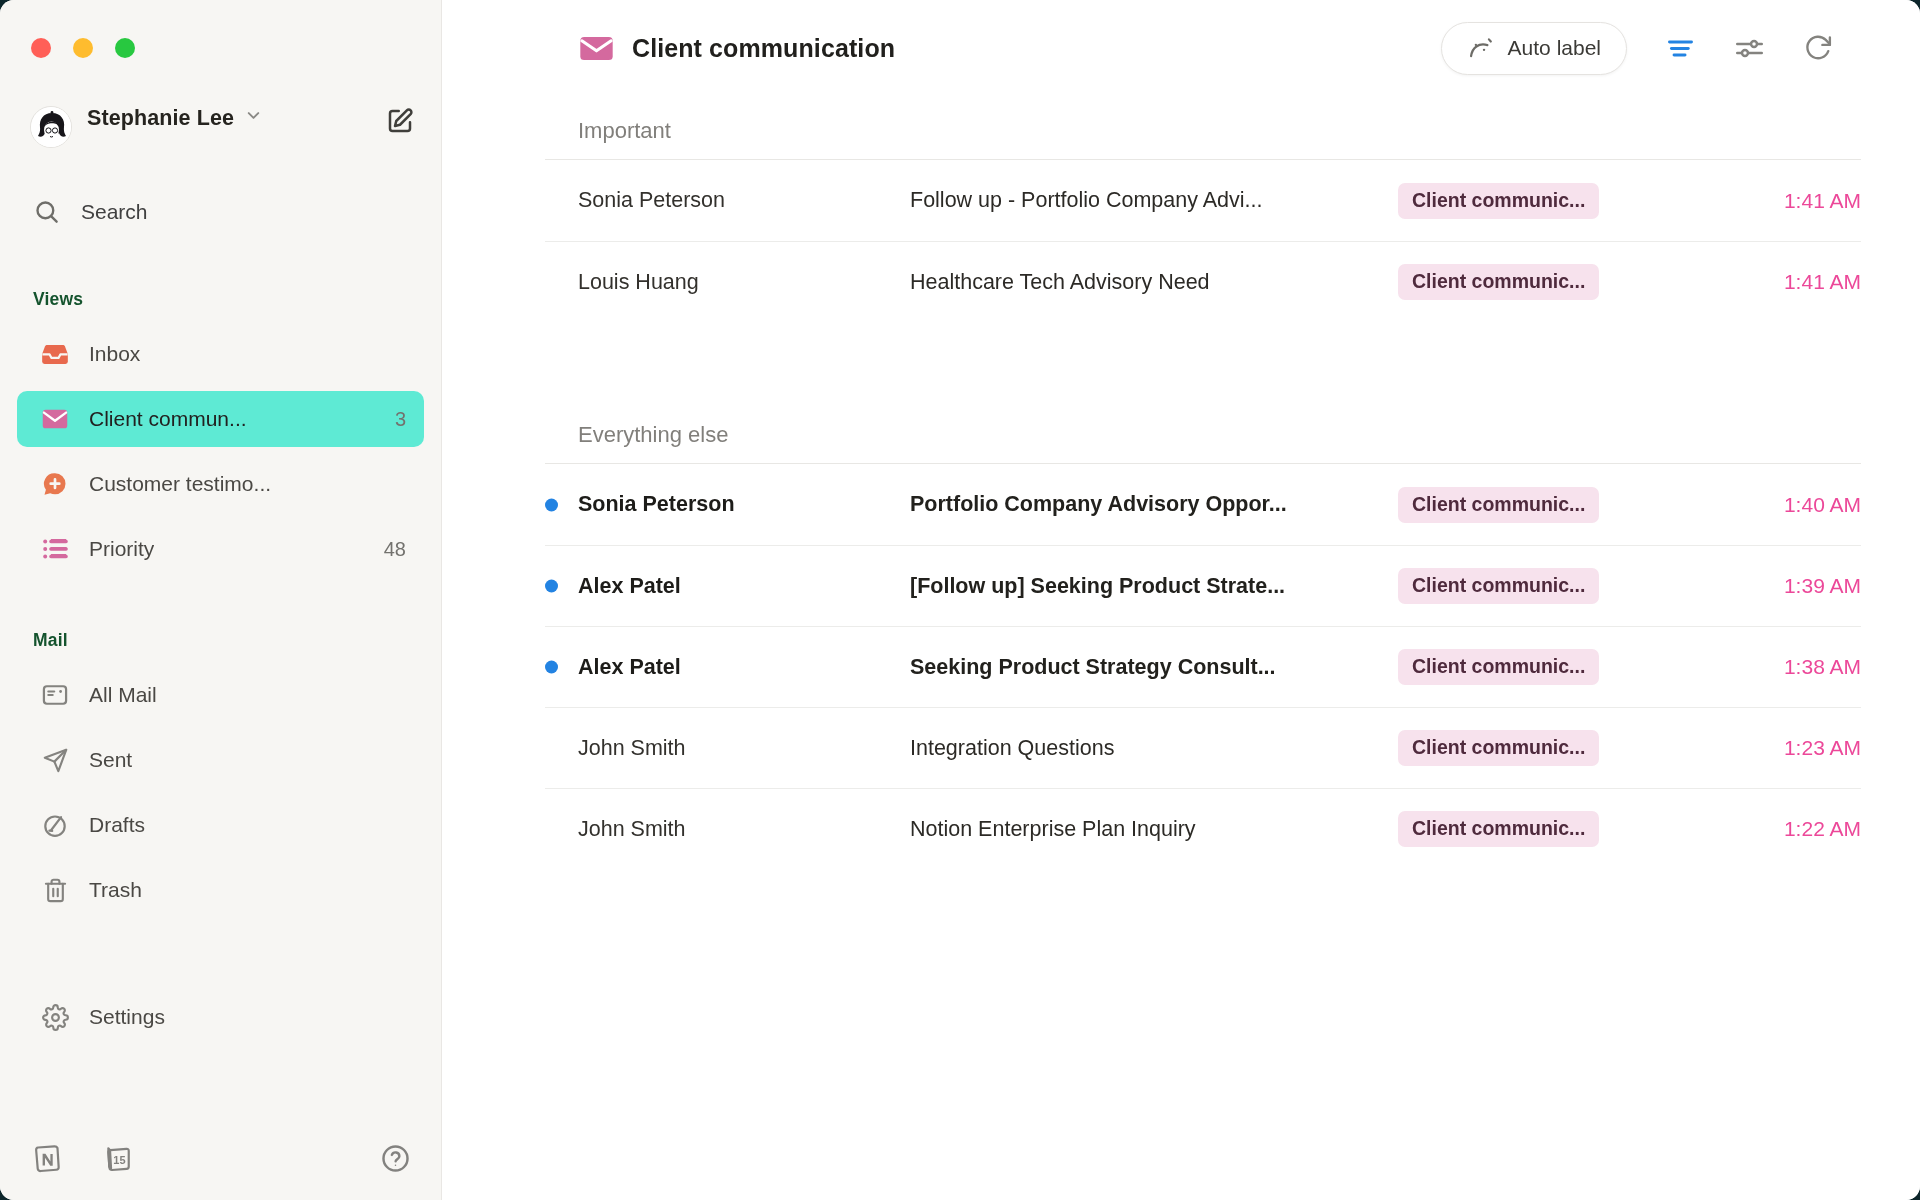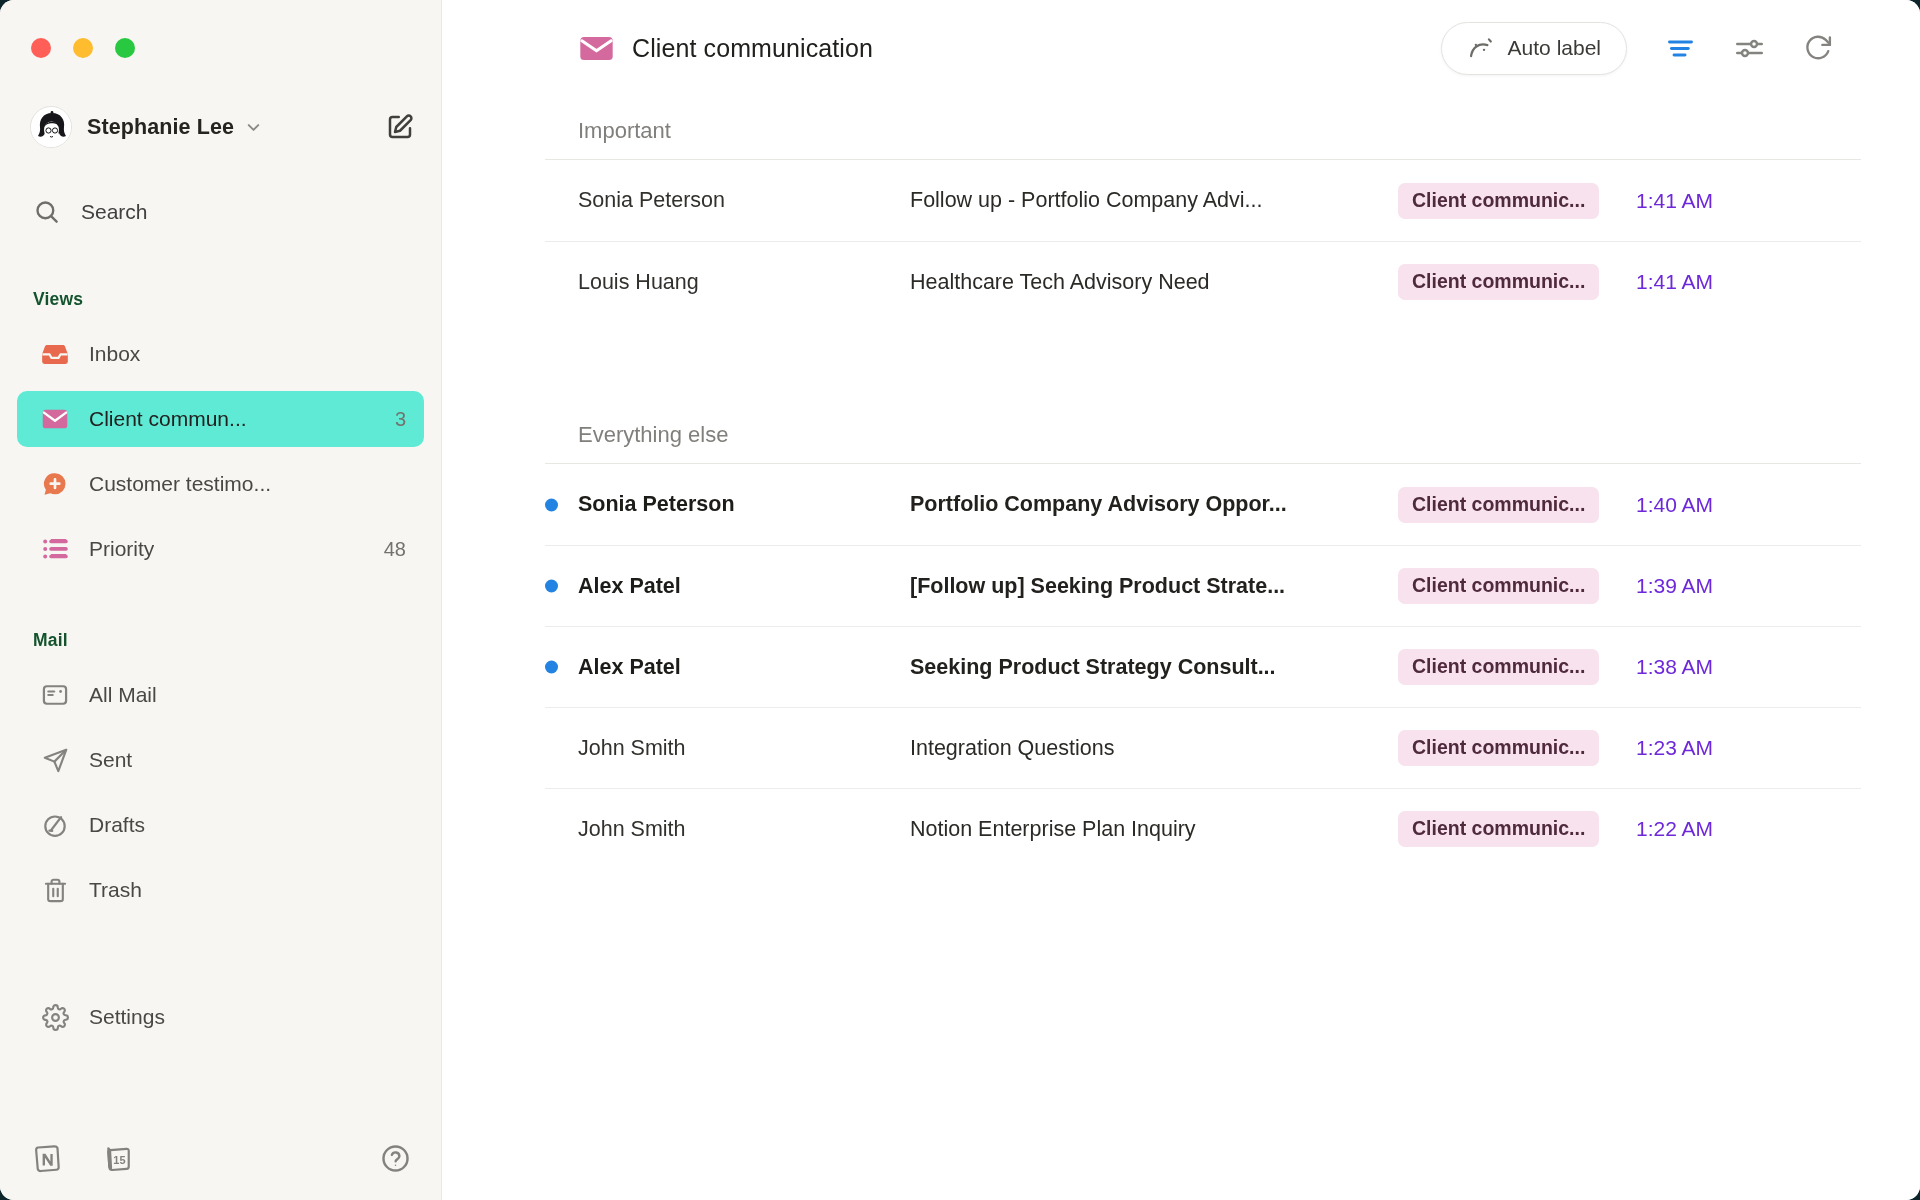--- a/index.html
+++ b/index.html
@@ -8,21 +8,21 @@
   .window { position:absolute; inset:0; border-radius:14px; overflow:hidden; display:flex; background:#fff; }
 
   
   .sidebar { width:442px; min-width:442px; background:#f7f6f3; border-right:1px solid #e9e7e4; position:relative; display:flex; flex-direction:column; }
   .traffic { display:flex; gap:22px; margin:38px 0 0 31px; }
   .tl { width:20px; height:20px; border-radius:50%; display:inline-block; cursor:default; }
   .tl-red { background:#ff5f57; }
   .tl-yellow { background:#febc2e; }
   .tl-green { background:#28c840; }
 
-  .profile { display:flex; align-items:center; margin:48px 26px 0 30px; }
+  .profile { display:flex; margin:48px 26px 0 30px; }
   .avatar { width:42px; height:42px; border-radius:50%; background:#ffffff; border:1px solid #e4e2de; overflow:hidden; flex:none; }
   .profile-name { margin-left:15px; font-size:21.5px; font-weight:700; color:#26241f; letter-spacing:.1px; }
   .chev { margin-left:10px; color:#8a8985; display:flex; }
   .compose { margin-left:auto; color:#403f3b; display:flex; cursor:pointer; }
 
   .search-row { display:flex; align-items:center; gap:21px; margin:50px 0 0 33px; color:#6f6e69; cursor:pointer; }
   .search-row .label { font-size:21px; color:#404040; }
 
   .side-label { font-size:17.5px; font-weight:700; color:#14532d; margin:64px 0 16px 33px; letter-spacing:.2px; }
   .side-label.mail { margin-top:44px; }
@@ -41,41 +41,41 @@
 
   .settings-row { margin-top:62px; }
   .side-footer { position:absolute; left:31px; right:30px; bottom:26px; display:flex; align-items:center; gap:40px; color:#83827f; }
   .side-footer .help { margin-left:auto; }
   .side-footer svg { cursor:pointer; }
 
   
   .main { flex:1; background:#ffffff; display:flex; flex-direction:column; }
   .main-header { height:96px; display:flex; align-items:center; padding:0 87px 0 136px; flex:none; }
   .title-icon { display:flex; flex:none; }
-  .page-title { margin-left:17px; font-size:25px; font-weight:400; color:#21201d; letter-spacing:.1px; }
+  .page-title { margin-left:17px; font-size:25px; font-weight:700; color:#21201d; letter-spacing:.1px; }
   .header-right { margin-left:auto; display:flex; align-items:center; gap:38px; }
   .auto-label-btn { display:flex; align-items:center; gap:13px; height:53px; padding:0 25px; border:1px solid #e5e3e0; border-radius:27px; background:#fff; box-shadow:0 1px 3px rgba(0,0,0,.05); font-size:21px; color:#3b3a36; cursor:pointer; font-family:inherit; }
   .auto-label-btn .wand { color:#6d6c67; display:flex; }
   .tool-icon { display:flex; color:#84837f; cursor:pointer; }
   .tool-icon.blue { color:#2383e2; }
 
   .list { padding:0 59px 0 103px; flex:1; overflow:hidden; }
   .section + .section { margin-top:78px; }
   .section-title { font-size:22px; color:#817f7b; padding:22px 0 15px 33px; border-bottom:1px solid #e8e7e4; }
   .row { height:81px; display:flex; align-items:center; position:relative; padding-left:33px; cursor:pointer; }
   .row + .row { border-top:1px solid #ececea; }
   .dot { display:none; position:absolute; left:0; top:50%; transform:translateY(-50%); width:13px; height:13px; border-radius:50%; background:#2383e2; }
   .row.unread .dot { display:block; }
   .sender { width:332px; flex:none; font-size:21.5px; color:#33312d; white-space:nowrap; overflow:hidden; }
   .subject { flex:1; font-size:21.5px; color:#2c2a26; white-space:nowrap; overflow:hidden; }
   .row.unread .sender { font-weight:700; color:#1d1c19; }
   .row.unread .subject { font-weight:600; color:#22211d; }
   .badge-col { width:250px; flex:none; }
   .badge { display:inline-block; margin-left:12px; padding:6px 14px 7px; border-radius:7px; background:#f7e2ed; color:#4f2a3d; font-size:19.5px; font-weight:600; white-space:nowrap; }
-  .time { width:225px; flex:none; text-align:left; font-size:21px; color:#6d28d9; }
+  .time { width:225px; flex:none; text-align:right; font-size:21px; color:#ec4899; }
 </style>
 </head>
 <body>
 
 <div class="window">
 
   <aside class="sidebar">
 
     <div class="traffic">
       <span class="tl tl-red"></span>

